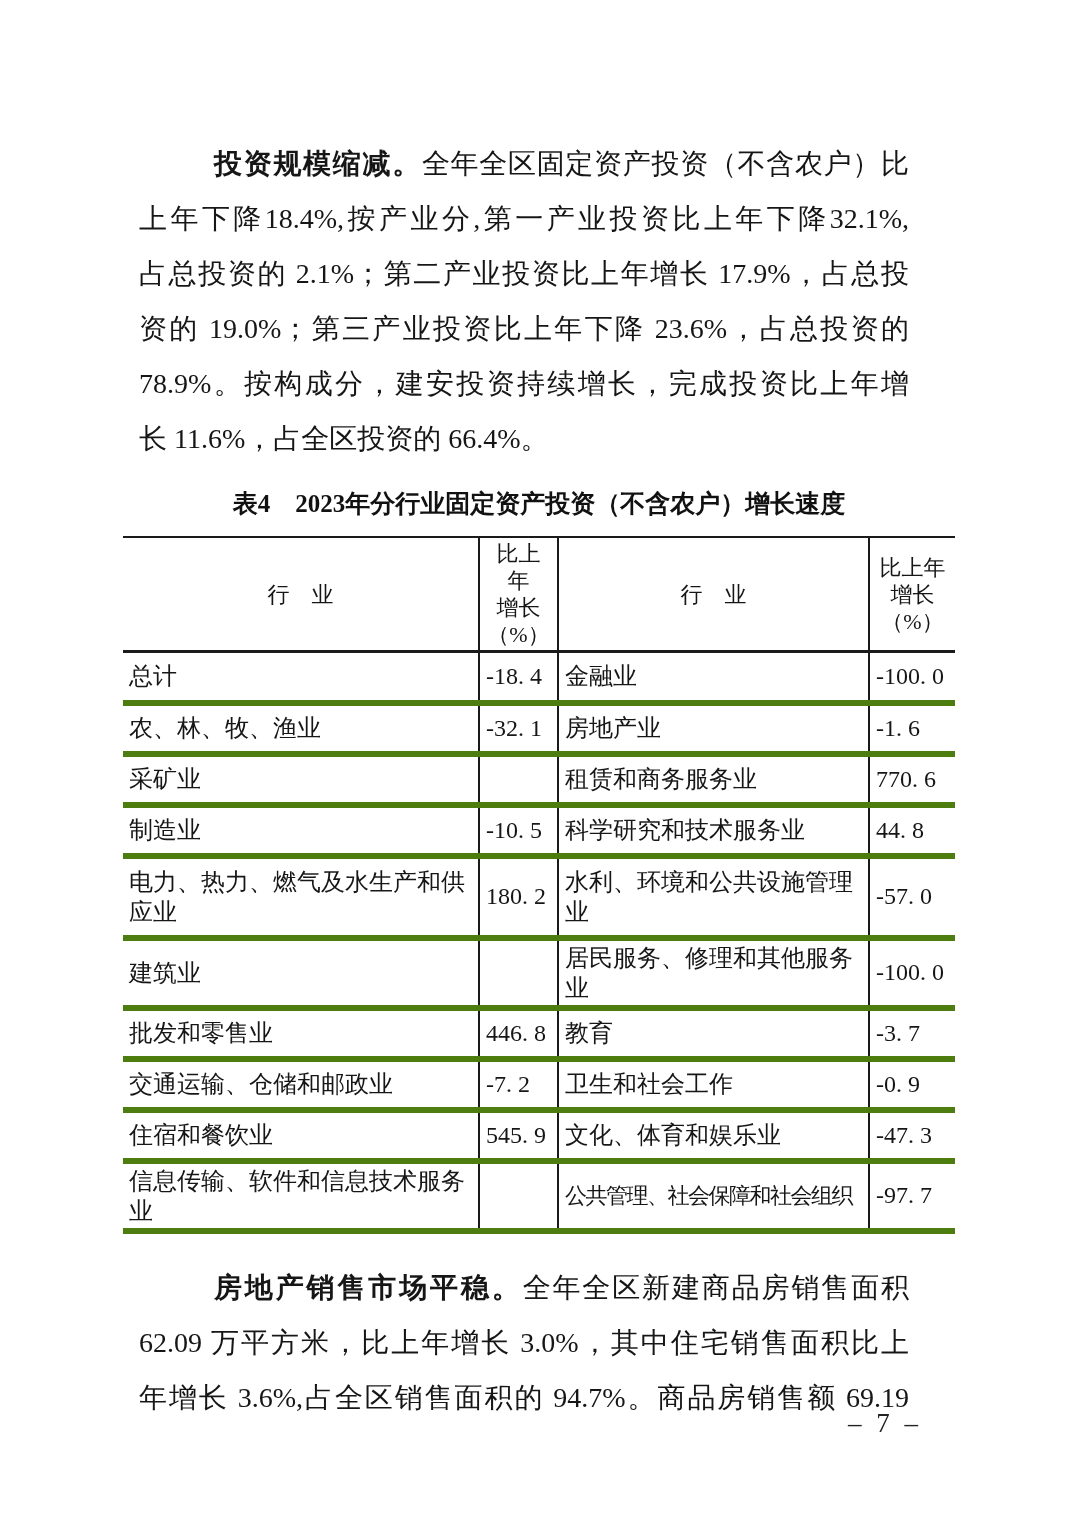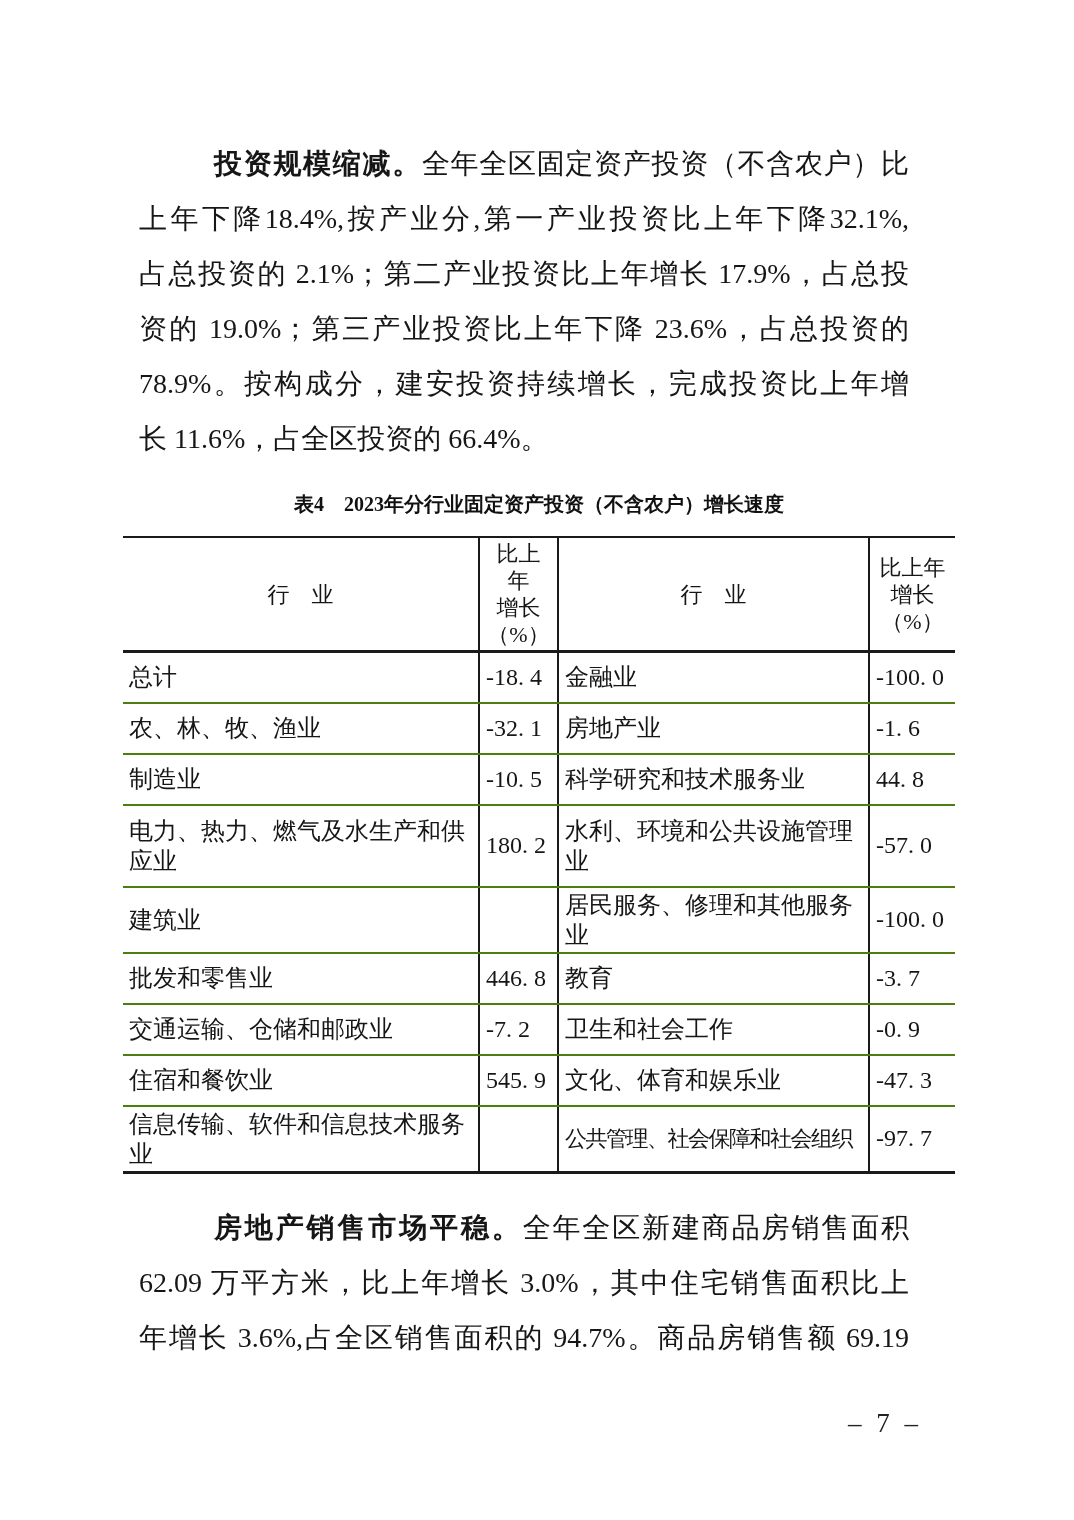--- a/index.html
+++ b/index.html
@@ -47,37 +47,37 @@
     letter-spacing: 1px;
   }
   #para-investment { padding-top: 136px; }
   #para-realestate { margin-top: 26px; }
 
   
   .table-title {
     margin: 18px 0 12px 123px;
     width: 832px;
     text-align: center;
-    font-size: 20px;
+    font-size: 25px;
     font-weight: 700;
     line-height: 40px;
     color: #111;
   }
   table.stat-table {
     margin-left: 123px;
     width: 832px;
     border-collapse: collapse;
     table-layout: fixed;
     font-size: 24px;
     color: #161616;
     border-top: 2px solid #1a1a1a;
     border-bottom: 3px solid #1a1a1a;
   }
   table.stat-table td, table.stat-table th {
-    border-bottom: 2px solid #4d7c0f;
+    border-bottom: 6px solid #4d7c0f;
     padding: 2px 6px;
     vertical-align: middle;
     font-weight: 400;
   }
   table.stat-table thead th {
     border-bottom: 3px solid #1a1a1a;
     text-align: center;
     font-size: 22px;
     line-height: 27px;
     height: 82px;
@@ -144,20 +144,26 @@
         <td class="c-ind div-r">金融业</td>
         <td class="c-val">-100. 0</td>
       </tr>
       <tr class="row">
         <td class="c-ind div-r">农、林、牧、渔业</td>
         <td class="c-val div-r">-32. 1</td>
         <td class="c-ind div-r">房地产业</td>
         <td class="c-val">-1. 6</td>
       </tr>
       <tr class="row">
+        <td class="c-ind div-r">采矿业</td>
+        <td class="c-val div-r"></td>
+        <td class="c-ind div-r">租赁和商务服务业</td>
+        <td class="c-val">770. 6</td>
+      </tr>
+      <tr class="row">
         <td class="c-ind div-r">制造业</td>
         <td class="c-val div-r">-10. 5</td>
         <td class="c-ind div-r">科学研究和技术服务业</td>
         <td class="c-val">44. 8</td>
       </tr>
       <tr class="row-tall">
         <td class="c-ind div-r">电力、热力、燃气及水生产和供应业</td>
         <td class="c-val div-r">180. 2</td>
         <td class="c-ind div-r">水利、环境和公共设施管理业</td>
         <td class="c-val">-57. 0</td>

